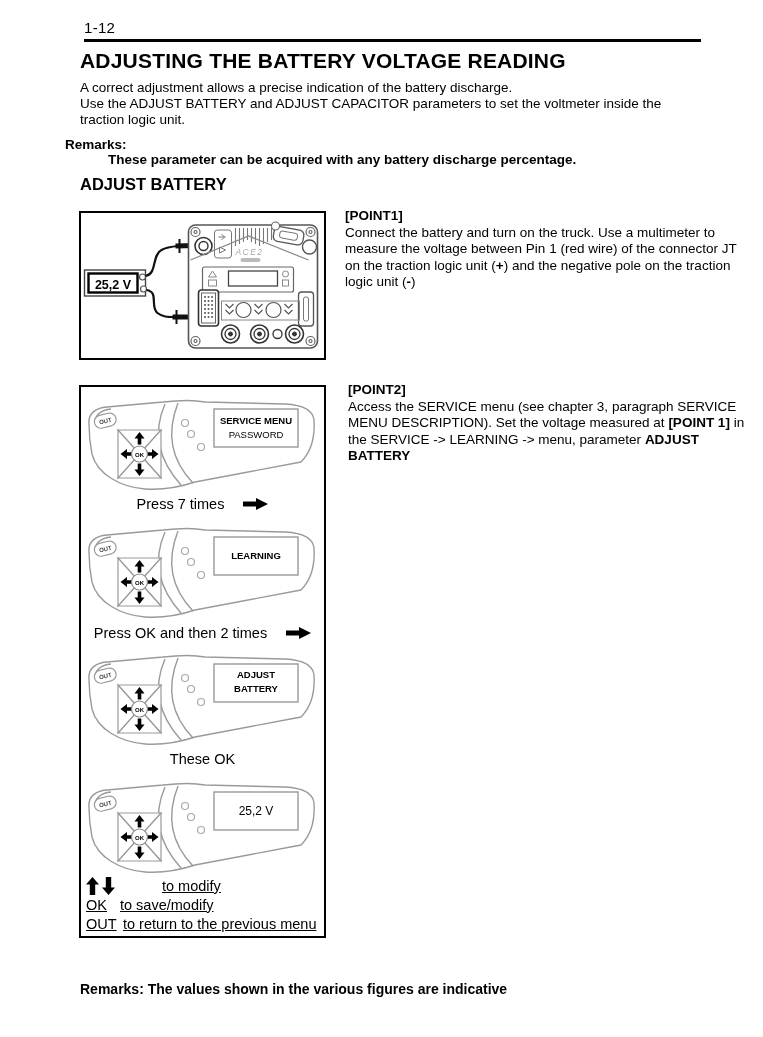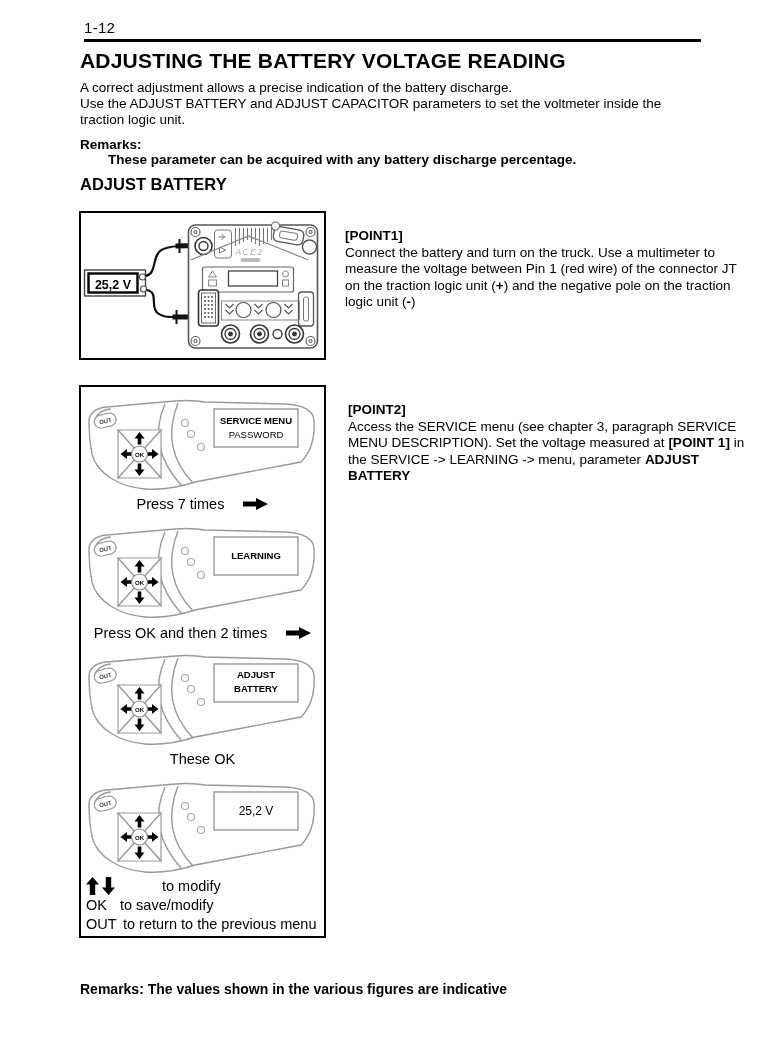--- a/index.html
+++ b/index.html
@@ -5,36 +5,36 @@
   html,body{margin:0;padding:0;}
   body{
     width:763px;height:1037px;background:#ffffff;position:relative;
     font-family:"Liberation Sans",sans-serif;color:#000;overflow:hidden;
   }
   .abs{position:absolute;}
   .page-number{left:84px;top:19px;font-size:15px;letter-spacing:.3px;}
   .header-rule{left:84px;top:39px;width:617px;height:3px;background:#000;}
   .page-title{left:80px;top:49px;font-size:21px;font-weight:bold;letter-spacing:.2px;}
   .intro{left:80px;top:80px;font-size:13.5px;line-height:15.8px;white-space:pre-line;}
-  .remarks-label{left:80px;top:137px;font-size:13.5px;font-weight:bold;}
+  .remarks-label{left:65px;top:137px;font-size:13.5px;font-weight:bold;}
   .remarks-text{left:80px;top:152px;font-size:13.5px;font-weight:bold;margin-left:28px;}
   .section-heading{left:80px;top:175px;font-size:16.5px;font-weight:bold;}
   .figure-frame{border:2px solid #000;box-sizing:border-box;background:#fff;}
   .figure1{left:79px;top:211px;width:247px;height:149px;}
   .figure2{left:79px;top:385px;width:247px;height:553px;}
   .point{width:402px;font-size:13.5px;line-height:16.6px;}
   .point1{left:345px;top:208px;}
   .point2{left:348px;top:382px;}
-  .point-title{font-weight:bold;margin-top:20px;}
+  .point-title{font-weight:bold;}
   .panel{position:absolute;left:4px;width:235px;height:100px;}
   .panel-1{top:7px;} .panel-2{top:135px;} .panel-3{top:262px;} .panel-4{top:390px;}
   .caption{position:absolute;left:0;width:100%;display:flex;justify-content:center;
     align-items:center;gap:19px;font-size:14.5px;}
   .caption-1{top:109px;} .caption-2{top:238px;} .caption-3{top:364px;}
-  .legend{position:absolute;left:5px;top:489px;font-size:14.5px;}
+  .legend{position:absolute;left:5px;top:489px;font-size:14.5px;text-decoration:underline;}
   .legend-line{display:flex;align-items:center;height:19px;}
   .legend-keys{display:inline-flex;align-items:center;font-size:14.5px;}
   .k1{width:76px;gap:3px;} .k2{width:34px;} .k3{width:37px;}
   .footer-remark{left:80px;top:981px;font-size:14px;font-weight:bold;}
   svg text{font-family:"Liberation Sans",sans-serif;}
 </style>
 </head>
 <body>
 
 <div>

